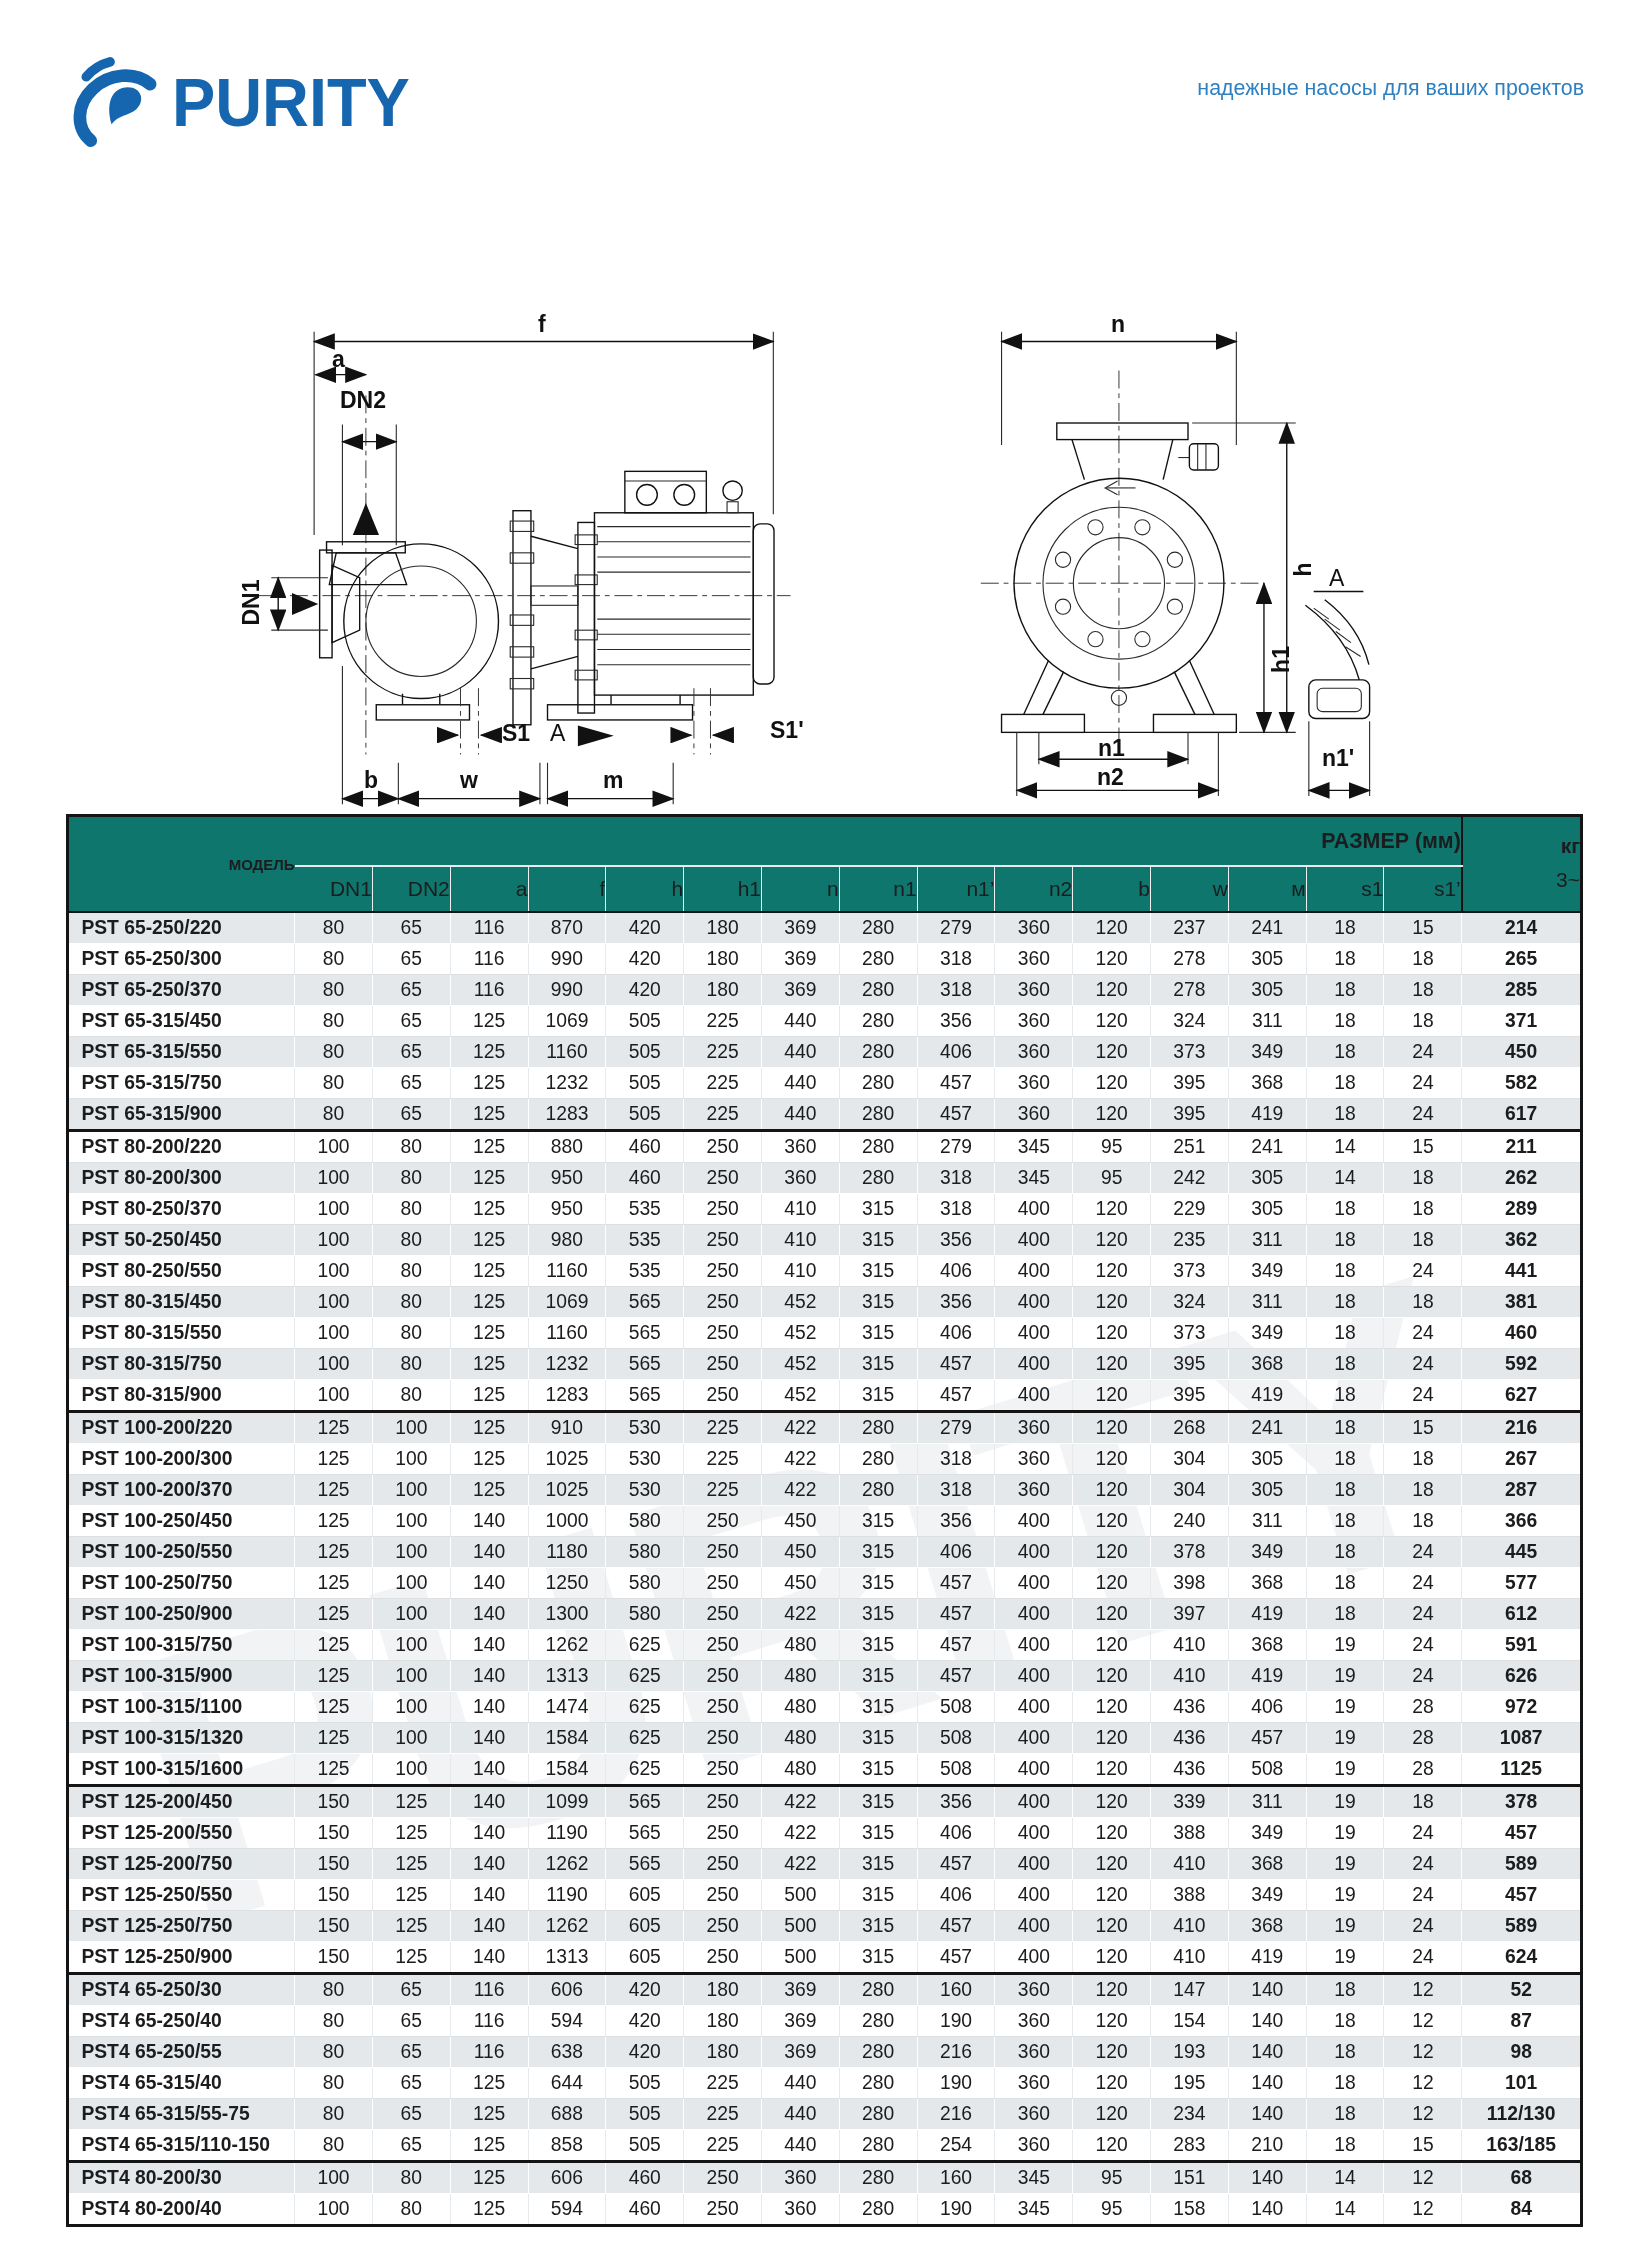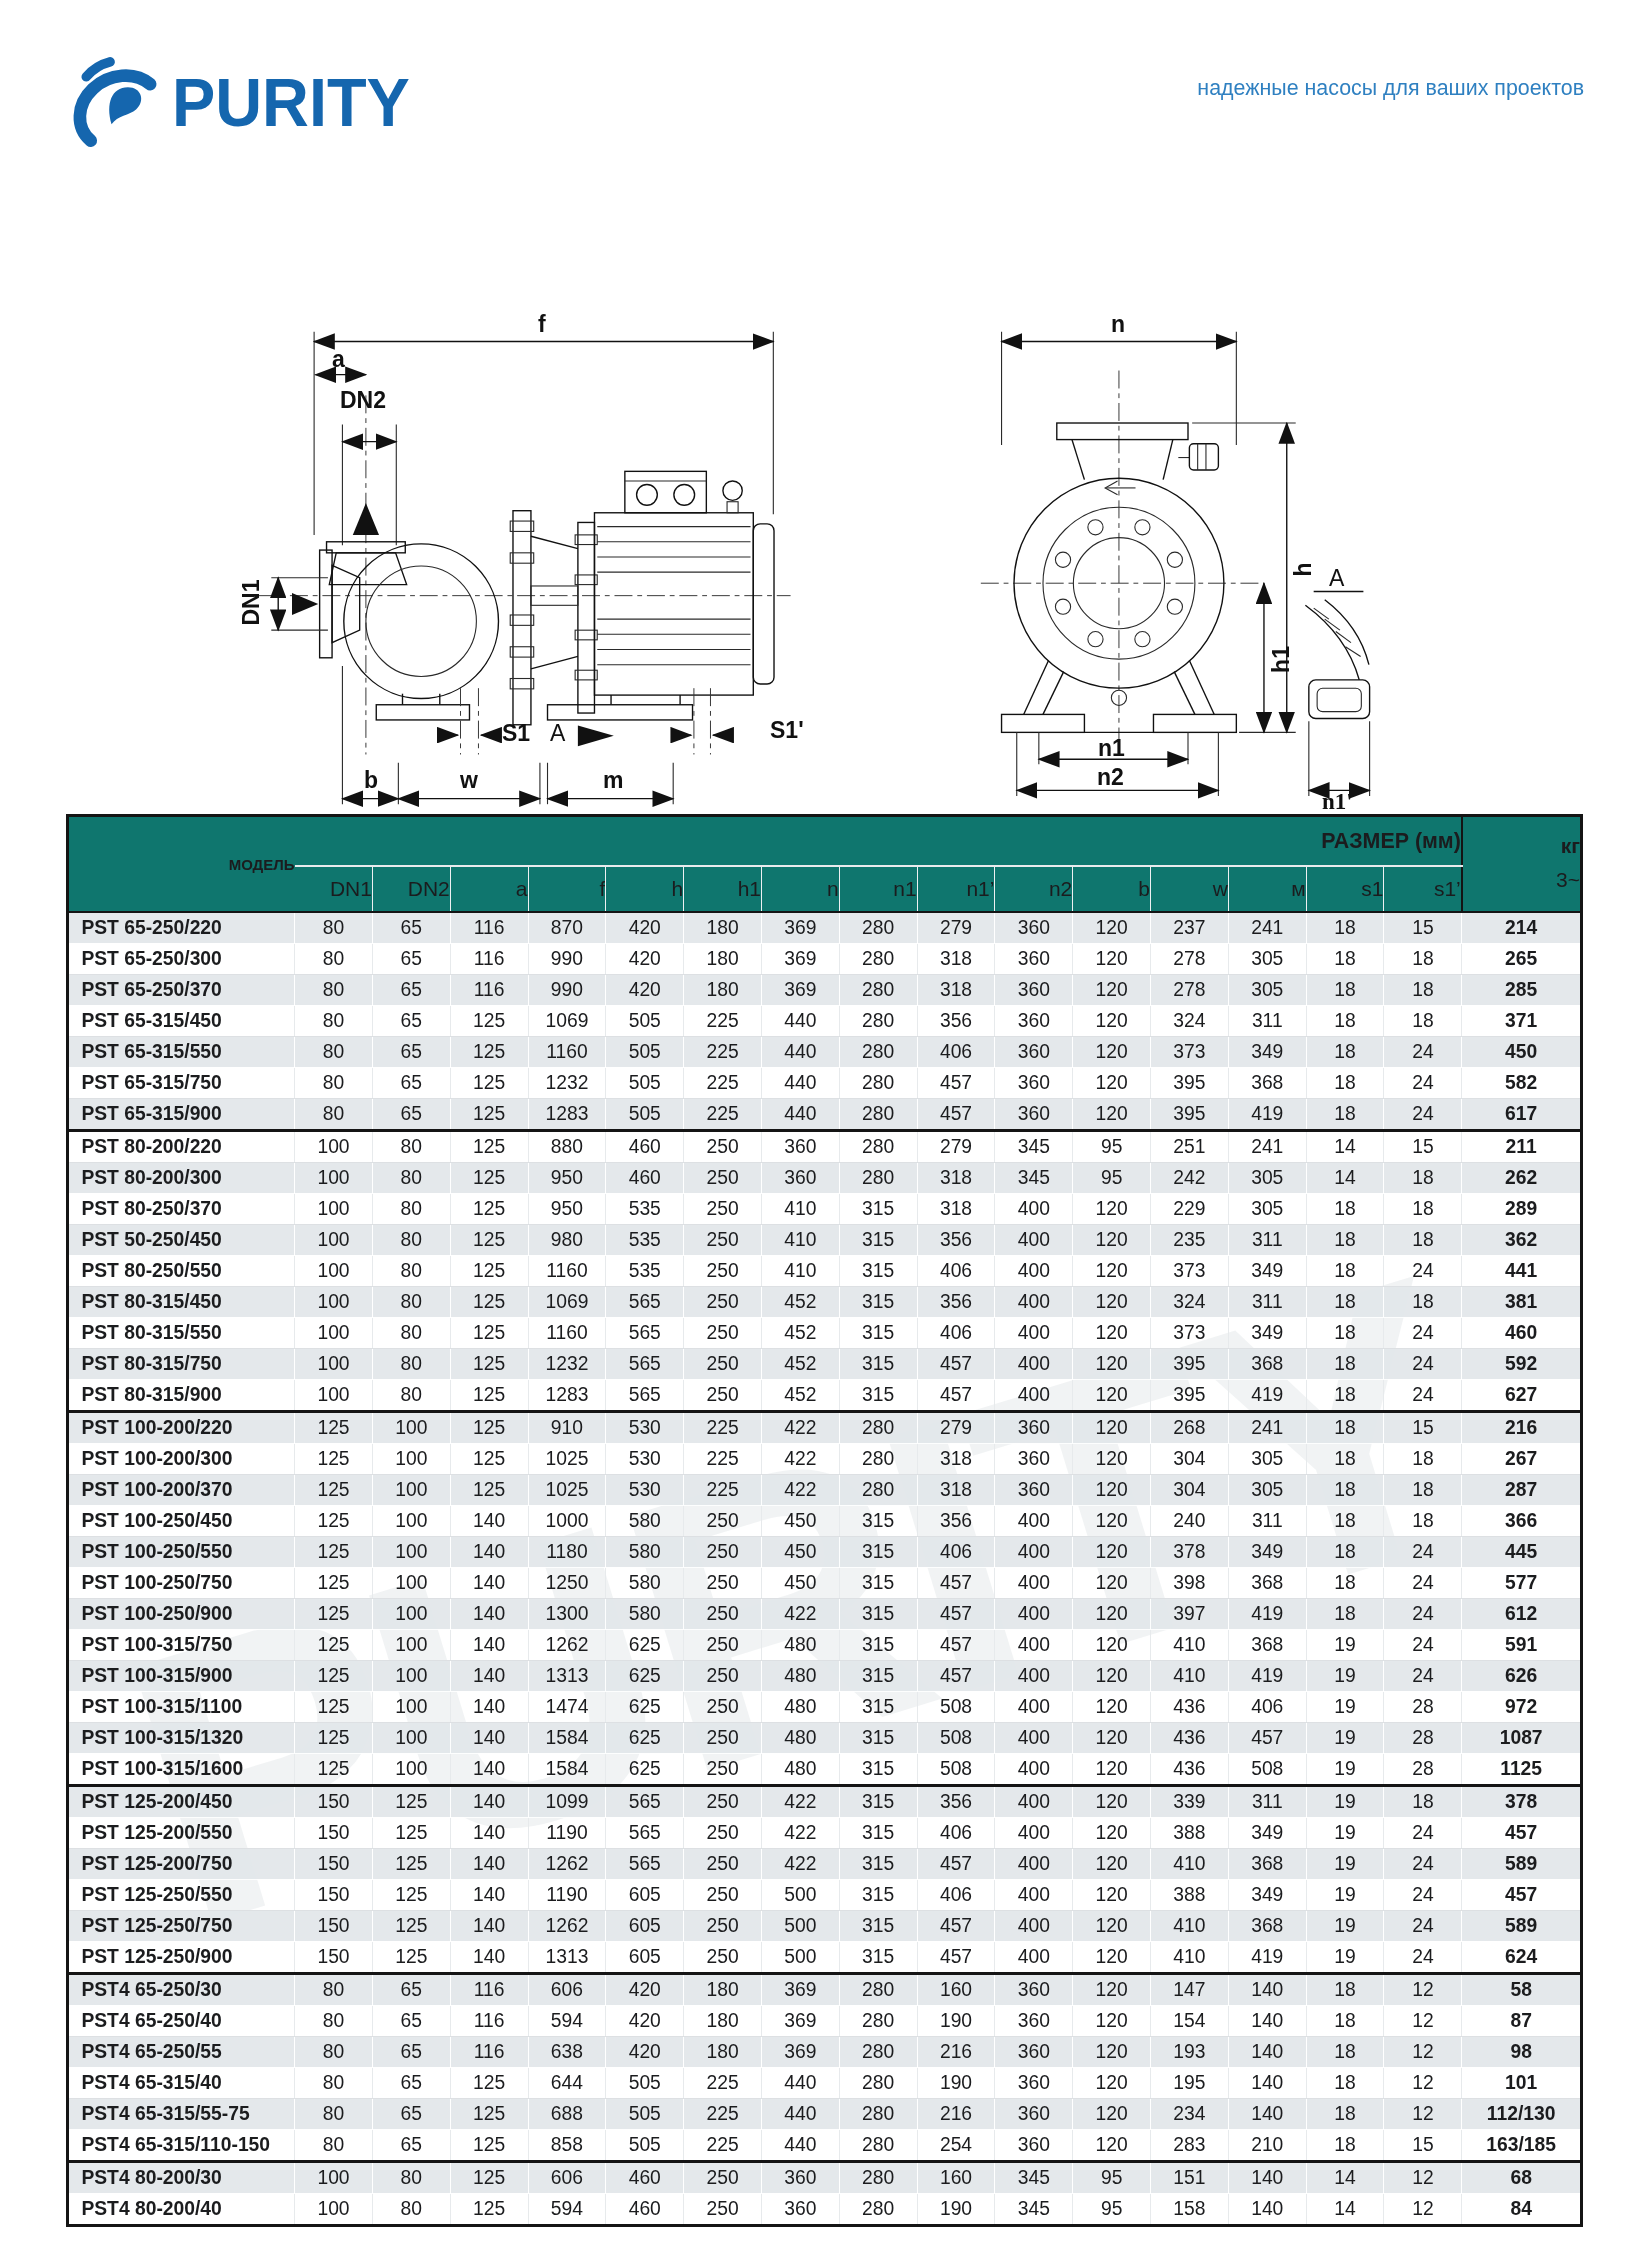--- a/index.html
+++ b/index.html
@@ -263,21 +263,21 @@
     <line class="dthin" x1="505" y1="600" x2="505" y2="708"></line>
     <line class="dthin" x1="593" y1="600" x2="593" y2="708"></line>
     <line class="dline" x1="505" y1="700" x2="593" y2="700" marker-start="url(#RaS)" marker-end="url(#RaE)"></line>
   </svg>
   <span class="dlabel" style="left:151px;top:4.1px;">n</span>
   <span class="dlabel rot" style="left:336px;top:249px;">h</span>
   <span class="dlabel rot" style="left:308px;top:339px;">h1</span>
   <span class="dlabel" style="left:138px;top:428px;">n1</span>
   <span class="dlabel" style="left:137px;top:457px;">n2</span>
   <span class="dlabel" style="left:369px;top:258px;font-weight:400;">A</span>
-  <span class="dlabel" style="left:362px;top:482px;font-family:Liberation Serif, serif;">n1'</span>
+  <span class="dlabel" style="left:362px;top:438px;">n1'</span>
 </div>
 
 <div class="watermark">PURITY</div>
 
 <table class="dims">
   <colgroup>
       <col style="width: 15%;">
       <col style="width: 5.14%;">
       <col style="width: 5.14%;">
       <col style="width: 5.14%;">
@@ -979,21 +979,21 @@
         <td>180</td>
         <td>369</td>
         <td>280</td>
         <td>160</td>
         <td>360</td>
         <td>120</td>
         <td>147</td>
         <td>140</td>
         <td>18</td>
         <td>12</td>
-        <td class="kg">58</td>
+        <td class="kg">52</td>
       </tr>
       <tr class="even">
         <td class="model">PST4 65-250/40</td>
         <td>80</td>
         <td>65</td>
         <td>116</td>
         <td>594</td>
         <td>420</td>
         <td>180</td>
         <td>369</td>

